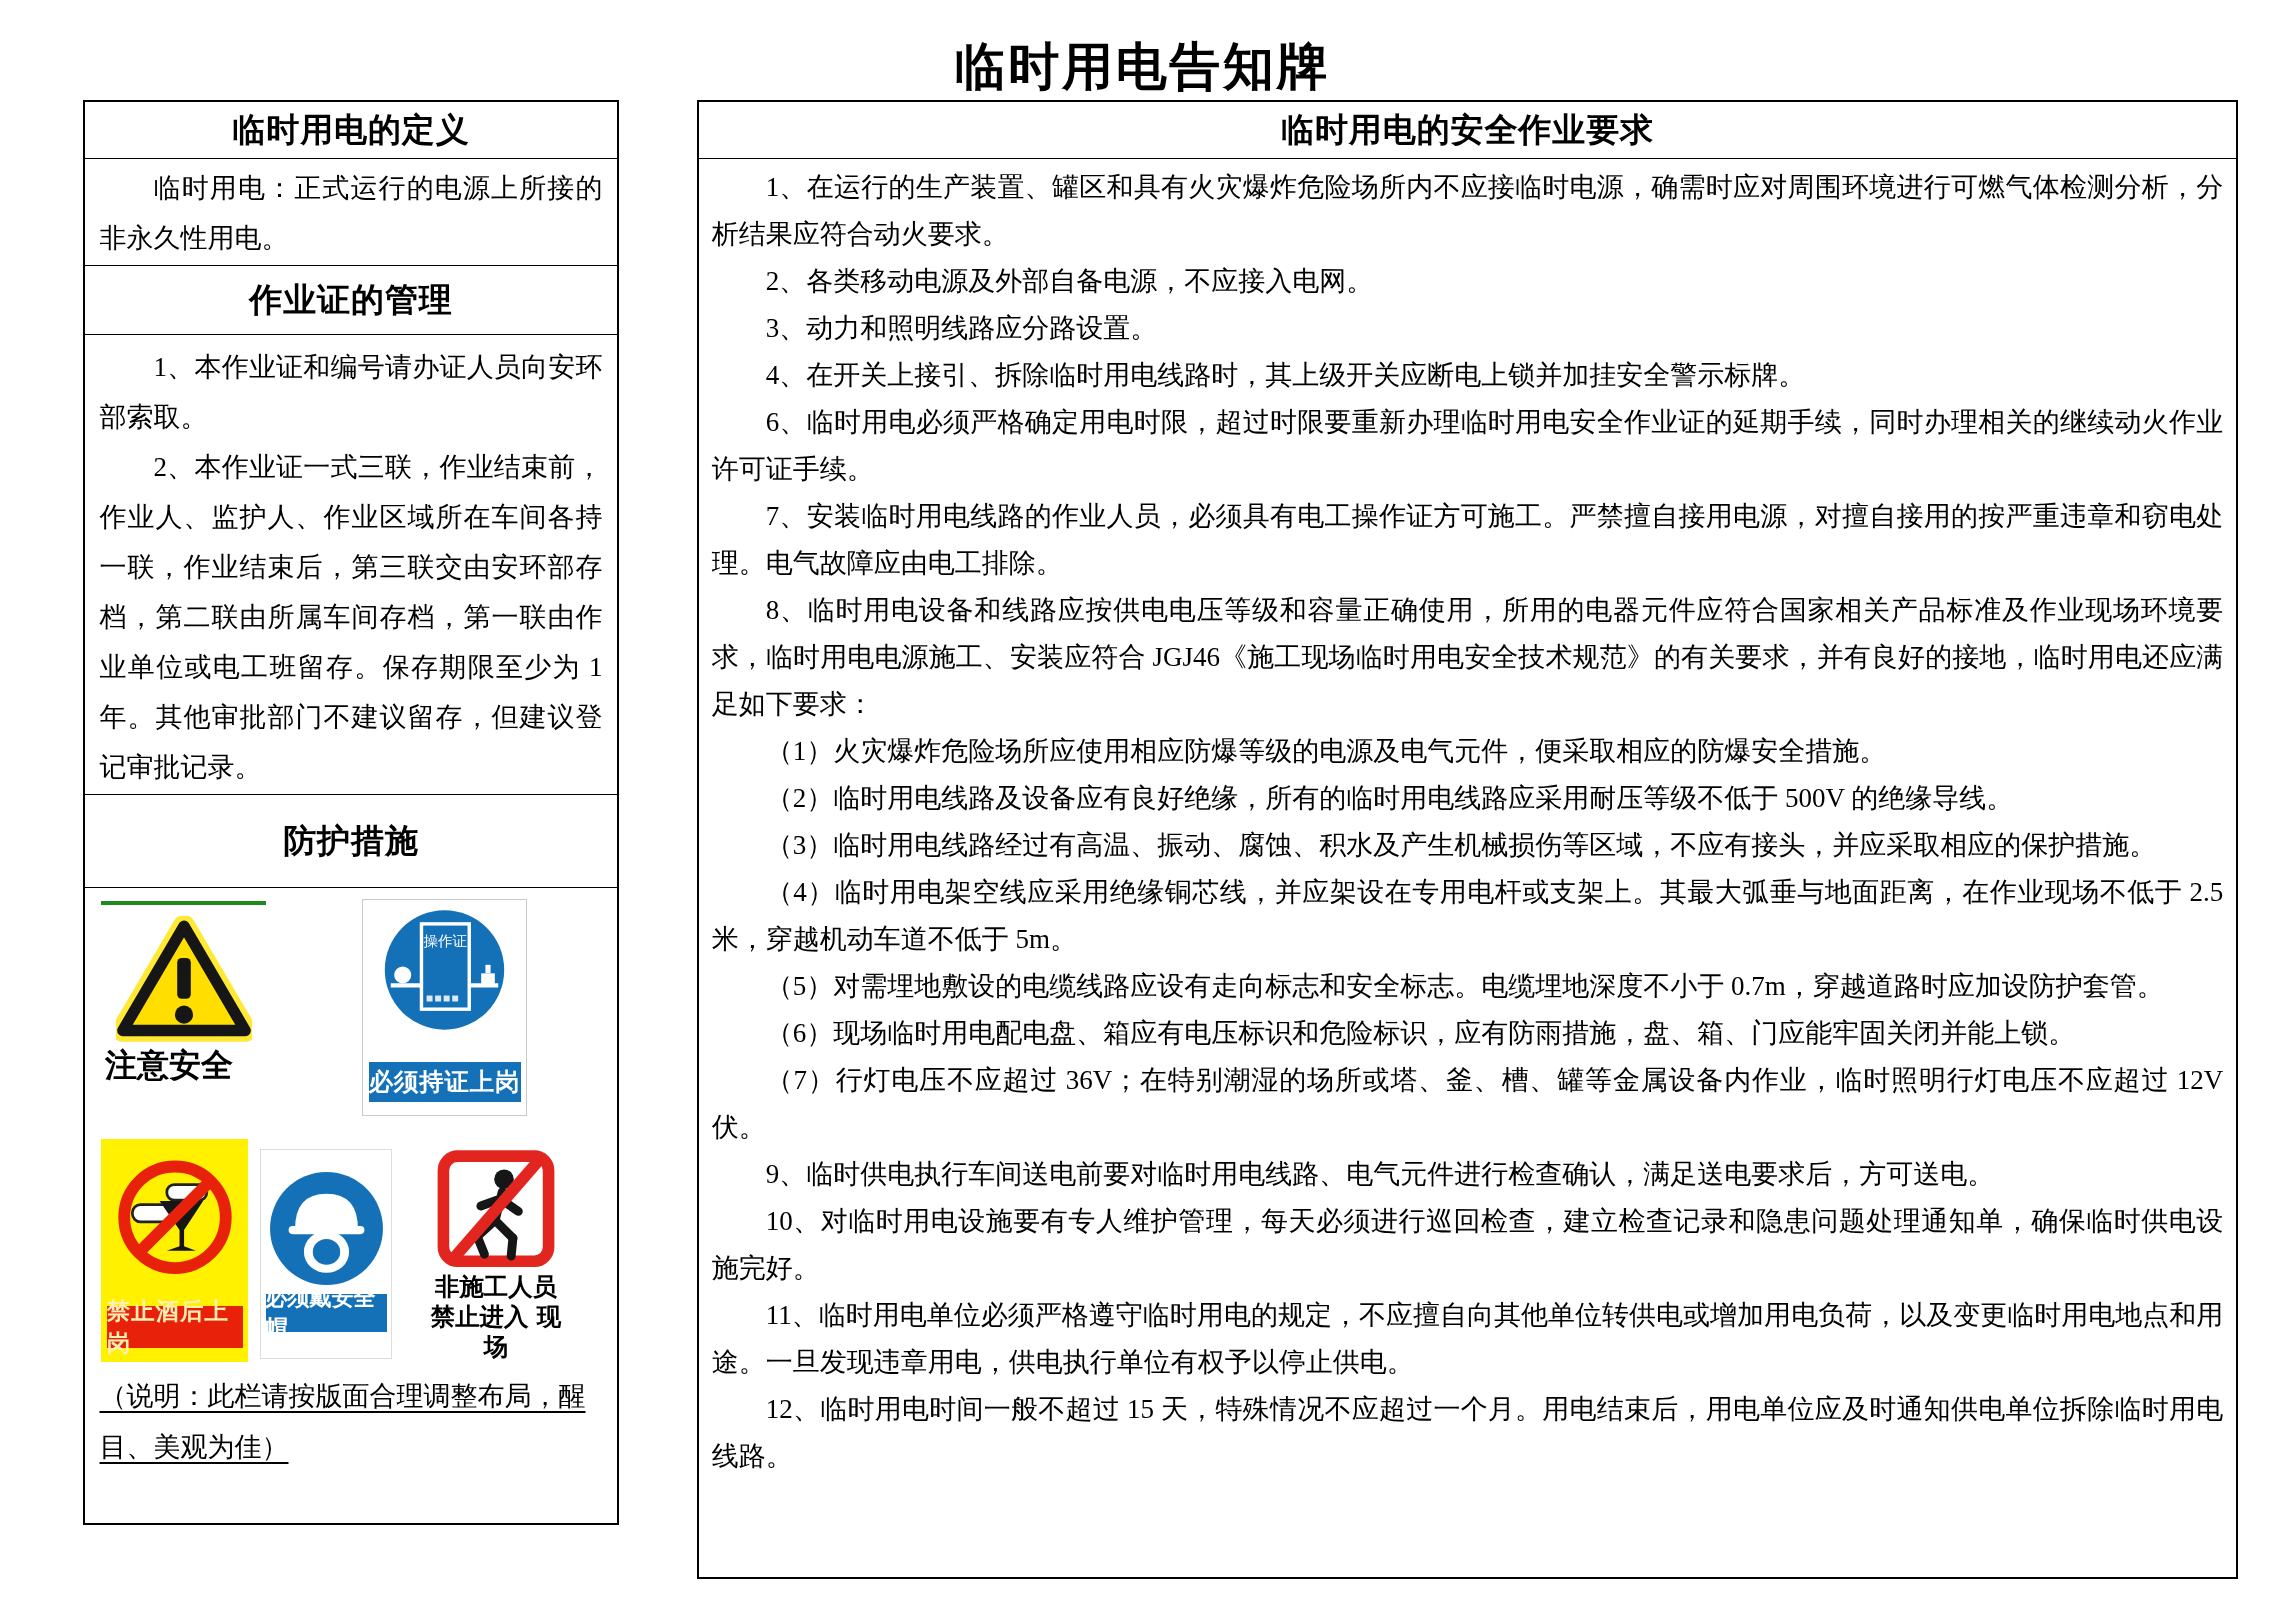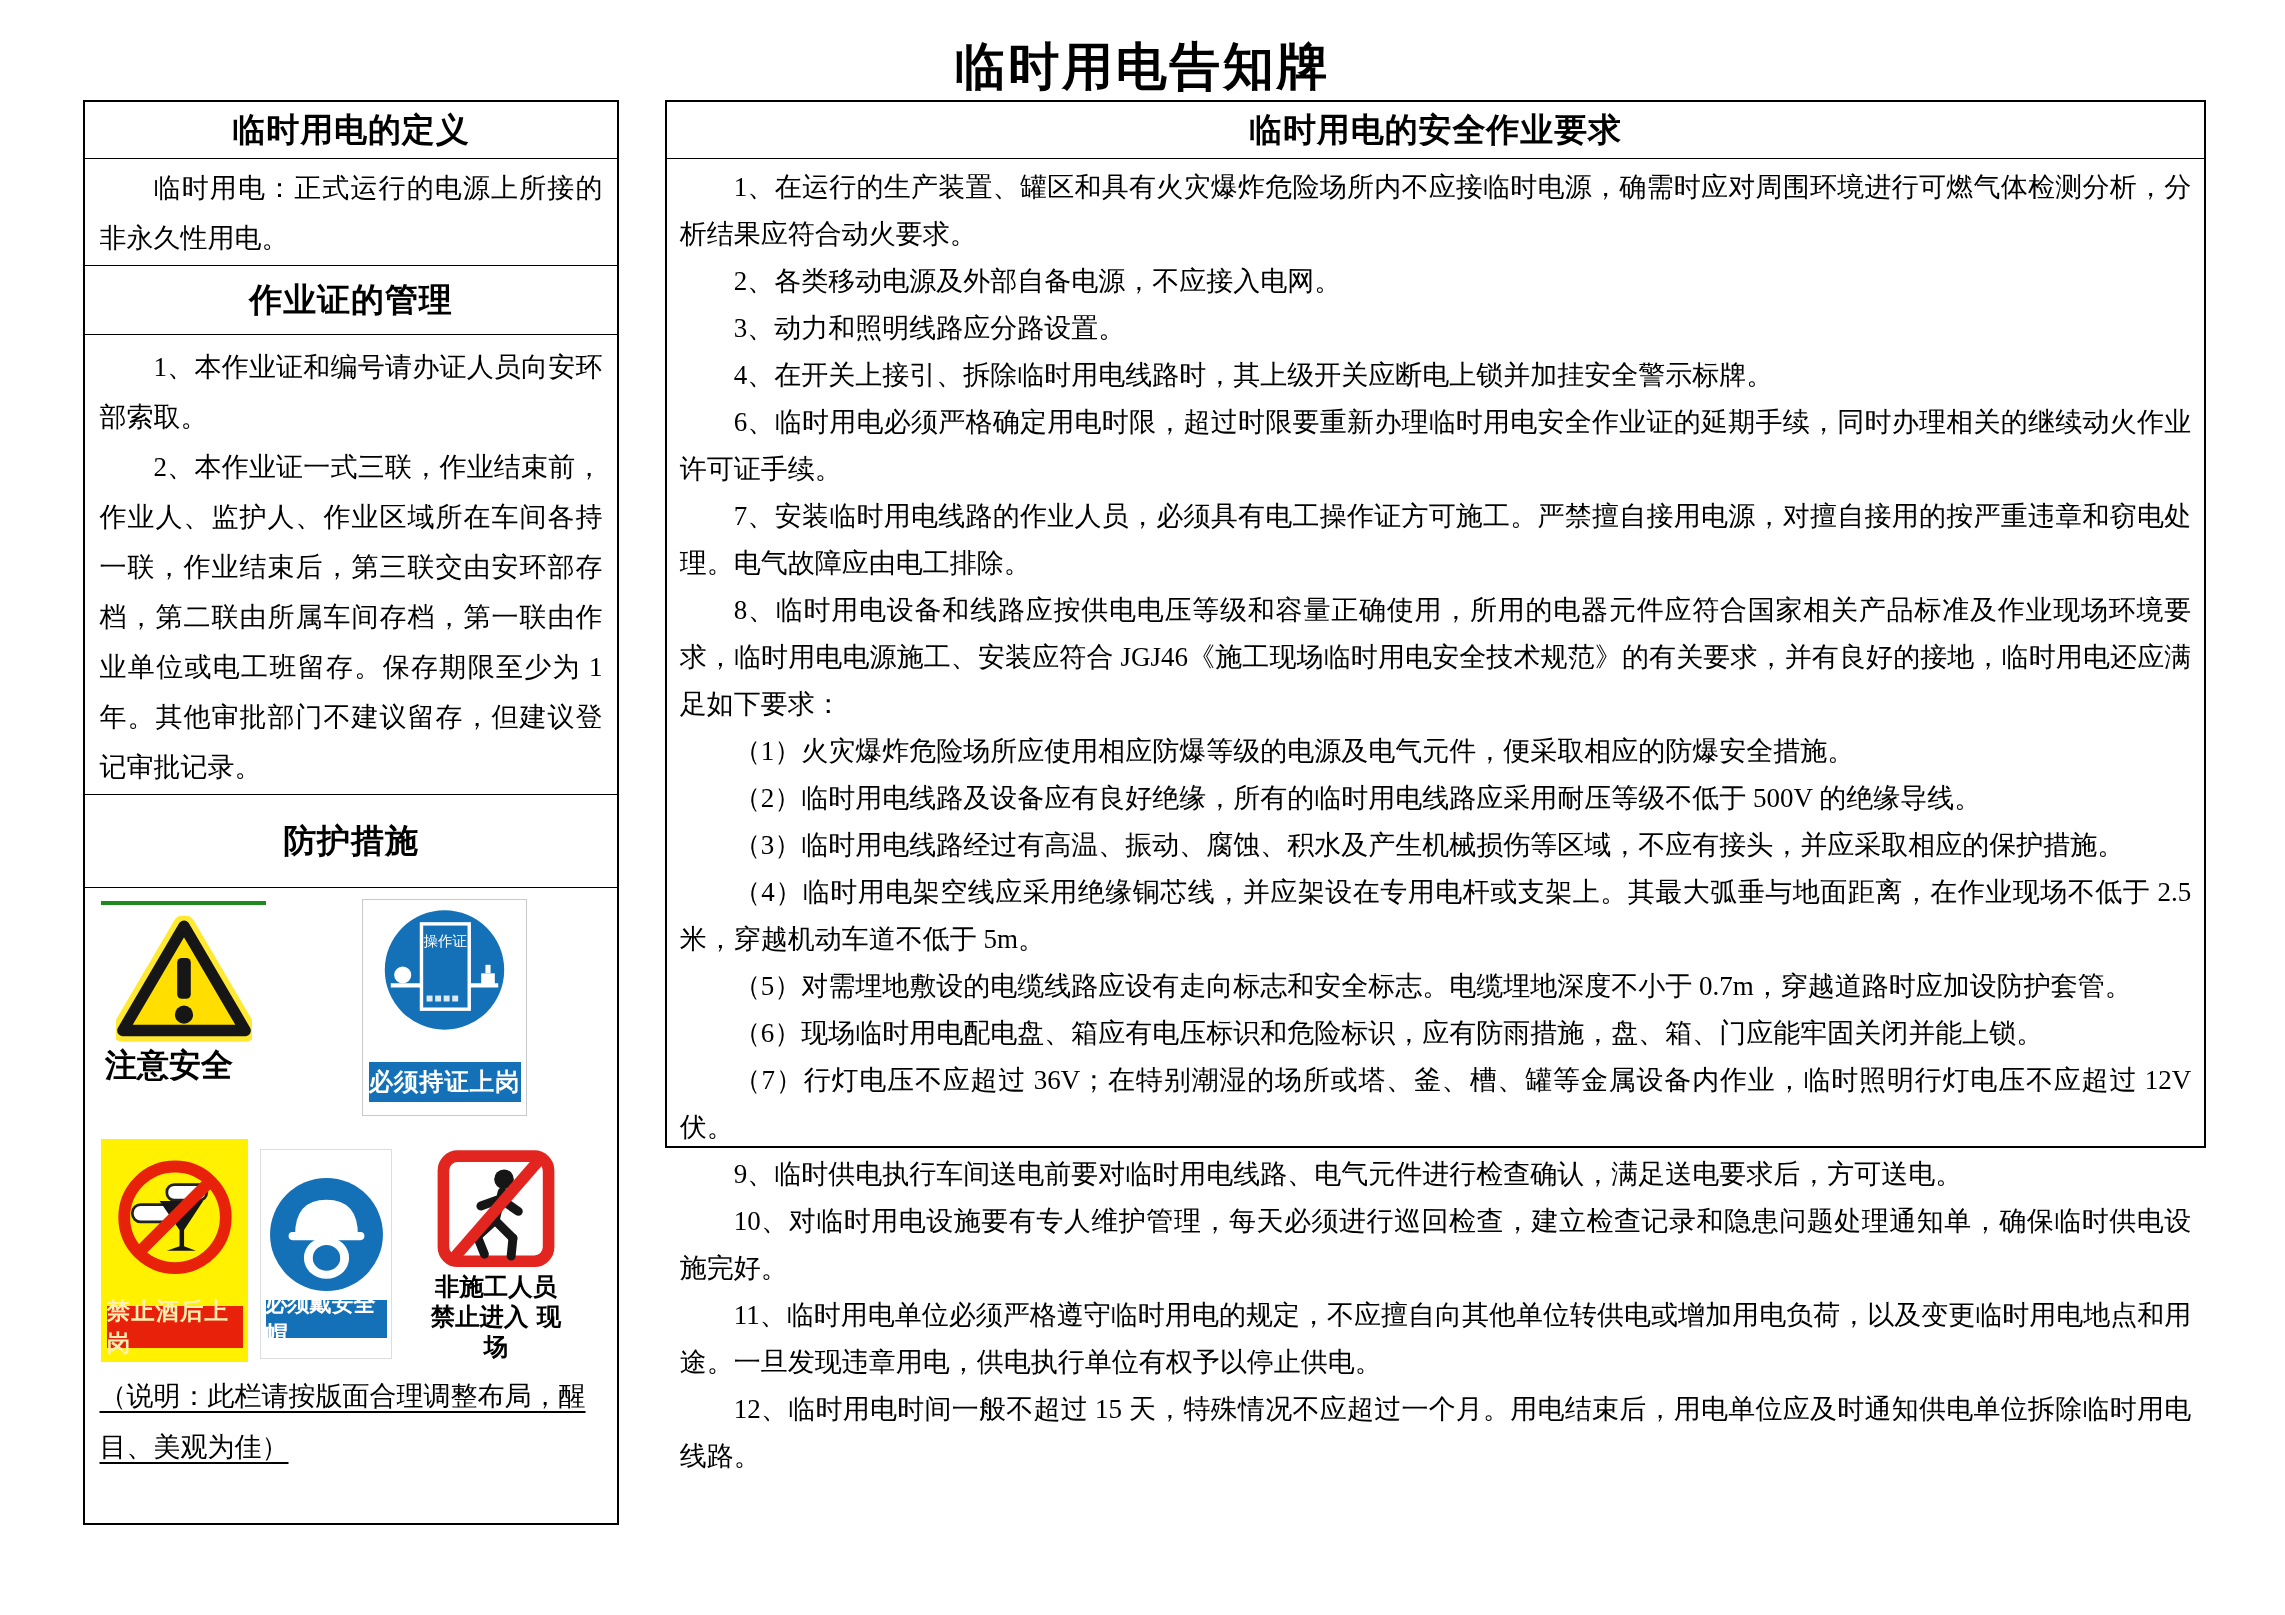--- a/index.html
+++ b/index.html
@@ -3,21 +3,21 @@
 <meta charset="utf-8">
 <style>
   html,body{margin:0;padding:0;background:#fff;}
   .page{position:relative;width:2285px;height:1616px;background:#fff;overflow:hidden;
         font-family:"Liberation Serif","DejaVu Serif",serif;color:#000;}
   .title{position:absolute;top:33px;left:0;width:100%;text-align:center;margin:0;
          font-family:"DejaVu Sans","Liberation Sans",sans-serif;font-weight:bold;
          font-size:51px;letter-spacing:2.7px;}
   .table{position:absolute;border:2.7px solid #000;box-sizing:border-box;background:#fff;}
   .left-table{left:83px;top:100px;width:536px;height:1425px;}
-  .right-table{left:665px;top:100px;width:1541px;height:1048px;}
+  .right-table{left:697px;top:100px;width:1541px;height:1479px;}
   .cell{box-sizing:border-box;border-top:1.8px solid #000;}
   .cell.first{border-top:none;}
   .hdr{display:flex;align-items:center;justify-content:center;
        font-weight:bold;font-size:33px;letter-spacing:0.9px;}
   .h1{height:56px;}
   .def{height:107px;padding:3.6px 14.5px 0;}
   .h2{height:69px;}
   .mgmt{height:460px;padding:7.2px 14.5px 0;}
   .h3{height:93px;}
   .signs{position:relative;height:635px;}
@@ -31,21 +31,21 @@
   .sign{position:absolute;box-sizing:border-box;display:flex;flex-direction:column;align-items:center;}
   .sign-a{left:16.3px;top:12.7px;width:165px;height:215px;background:#fff;border-top:4.5px solid #1E8A1E;padding-top:11px;}
   .sign-a .lbl{align-self:flex-start;padding-left:3.6px;font-weight:bold;font-size:32px;
                font-family:"DejaVu Sans","Liberation Sans",sans-serif;margin-top:1.8px;}
   .sign-b{left:277px;top:11px;width:165px;height:217px;background:#fff;border:0.9px solid #c9c9c9;}
   .bar{display:flex;align-items:center;justify-content:center;font-weight:bold;color:#fff;
        font-family:"DejaVu Sans","Liberation Sans",sans-serif;}
   .sign-b .bar{width:152px;height:40px;background:#1471B8;font-size:24.4px;margin-top:17px;letter-spacing:0.9px;}
   .sign-c{left:16.3px;top:251px;width:147px;height:223px;background:#FFF100;padding-top:5.4px;}
   .sign-c .bar{width:136px;height:42px;background:#E8210A;color:#FFEFB0;font-size:23.5px;margin-top:10px;letter-spacing:0.9px;}
-  .sign-d{left:175px;top:261px;width:132px;height:210px;background:#fff;border:0.9px solid #ddd;padding-top:24px;}
+  .sign-d{left:175px;top:261px;width:132px;height:210px;background:#fff;border:0.9px solid #ddd;padding-top:18px;}
   .sign-d .bar{width:121px;height:38px;background:#1471B8;font-size:22px;margin-top:5.4px;}
   .sign-e{left:344px;top:261px;width:134px;height:226px;background:#fff;}
   .sign-e .lbl{font-weight:bold;font-size:24.4px;line-height:30px;text-align:center;
                font-family:"DejaVu Sans","Liberation Sans",sans-serif;}
 </style>
 </head>
 <body>
 
 <div class="page">
 

